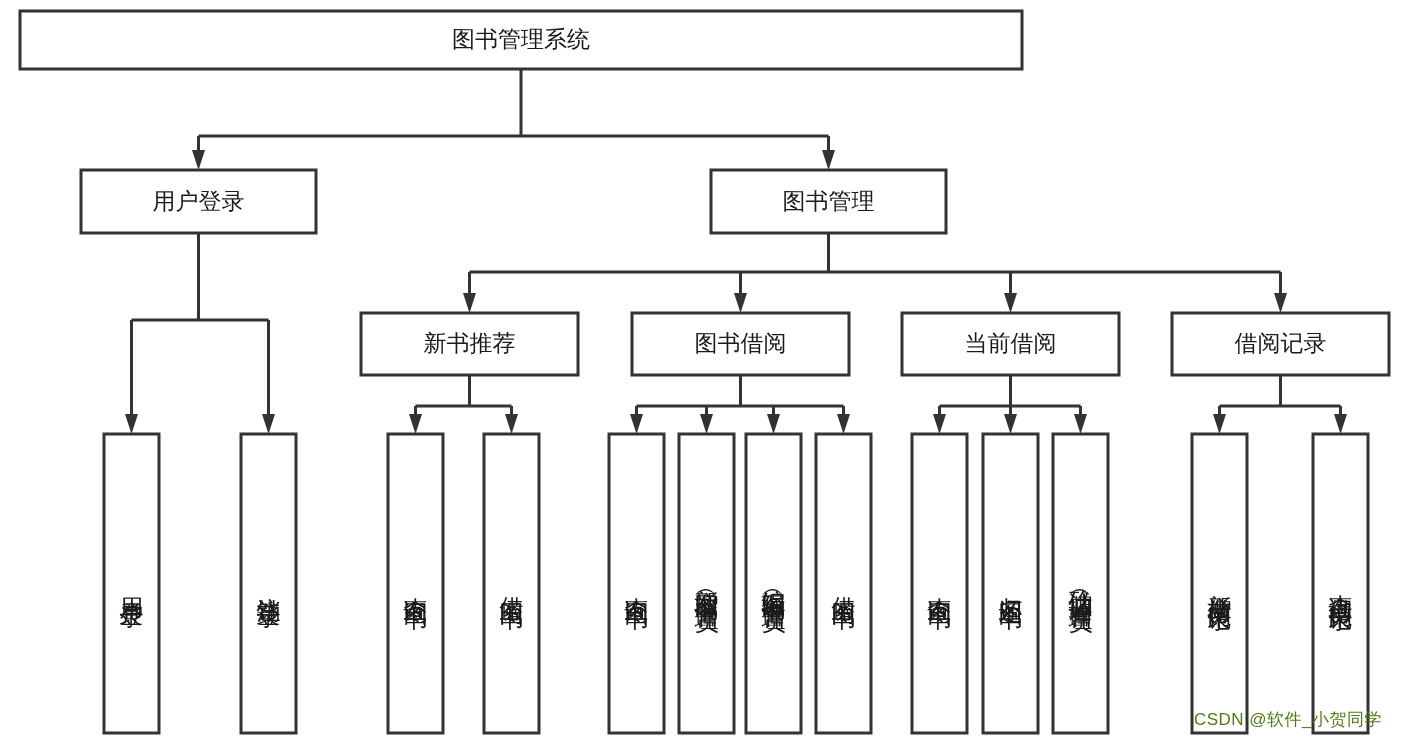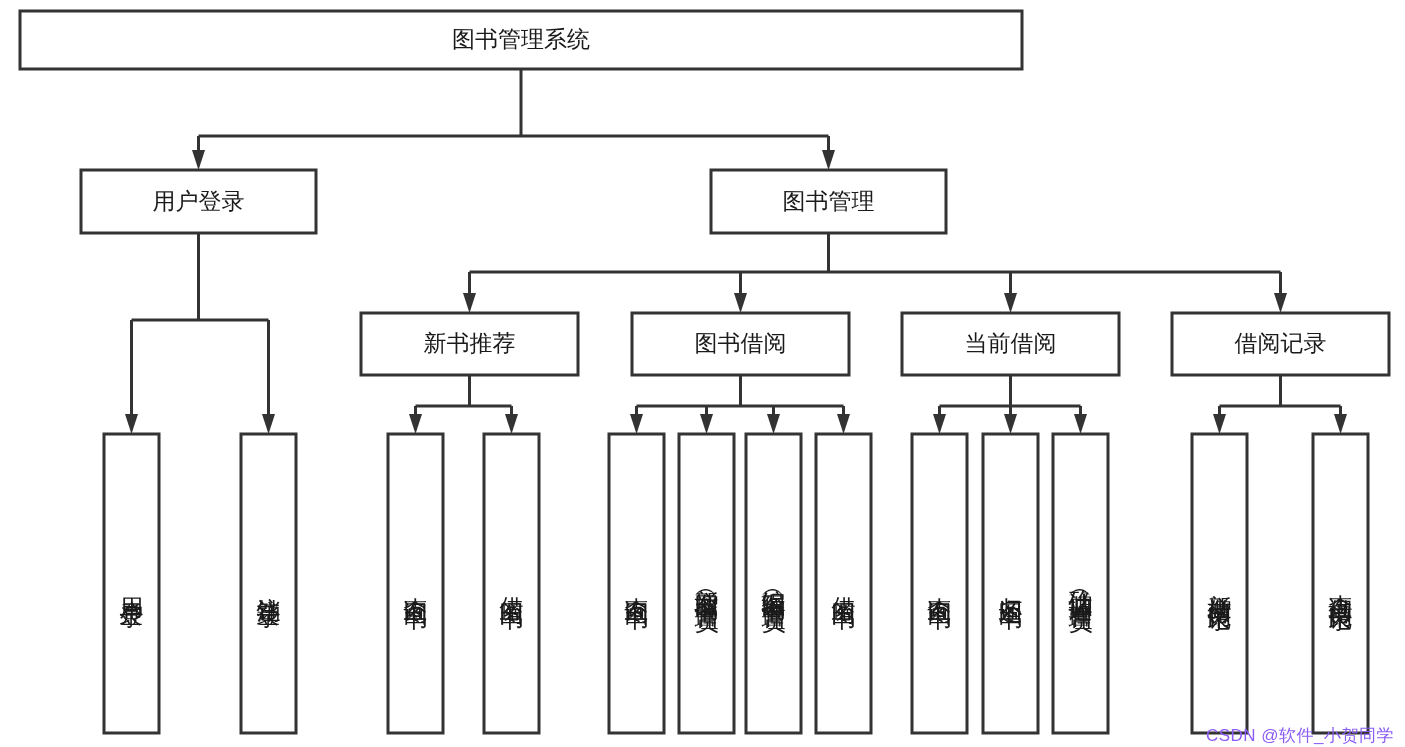--- a/index.html
+++ b/index.html
@@ -12,21 +12,20 @@
     height: 747px;
     font-family: "Liberation Sans", "DejaVu Sans", sans-serif;
     overflow: hidden;
     position: relative;
   }
   #diagram-root {
     position: relative;
     width: 1390px;
     height: 747px;
     background: #ffffff;
-    padding-left: 12px;
   }
   svg#tree-svg {
     position: absolute;
     left: 0;
     top: 0;
     width: 1405px;
     height: 747px;
     display: block;
   }
   .node-rect {
@@ -47,24 +46,24 @@
   .node-label-h {
     font-family: "Liberation Sans", "DejaVu Sans", sans-serif;
     font-size: 23px;
     fill: #1a1a1a;
     text-anchor: middle;
     dominant-baseline: middle;
   }
   .watermark {
     position: absolute;
     right: 8px;
-    bottom: 0;
+    bottom: 16px;
     font-family: "Liberation Sans", "DejaVu Sans", sans-serif;
     font-size: 17px;
-    color: #8b5cf6;
+    color: #4d7c0f;
     letter-spacing: 0.5px;
     white-space: nowrap;
     user-select: none;
   }
   
   .leaf-label {
     position: absolute;
     writing-mode: vertical-rl;
     text-orientation: upright;
     font-family: "Liberation Sans", "DejaVu Sans", sans-serif;

